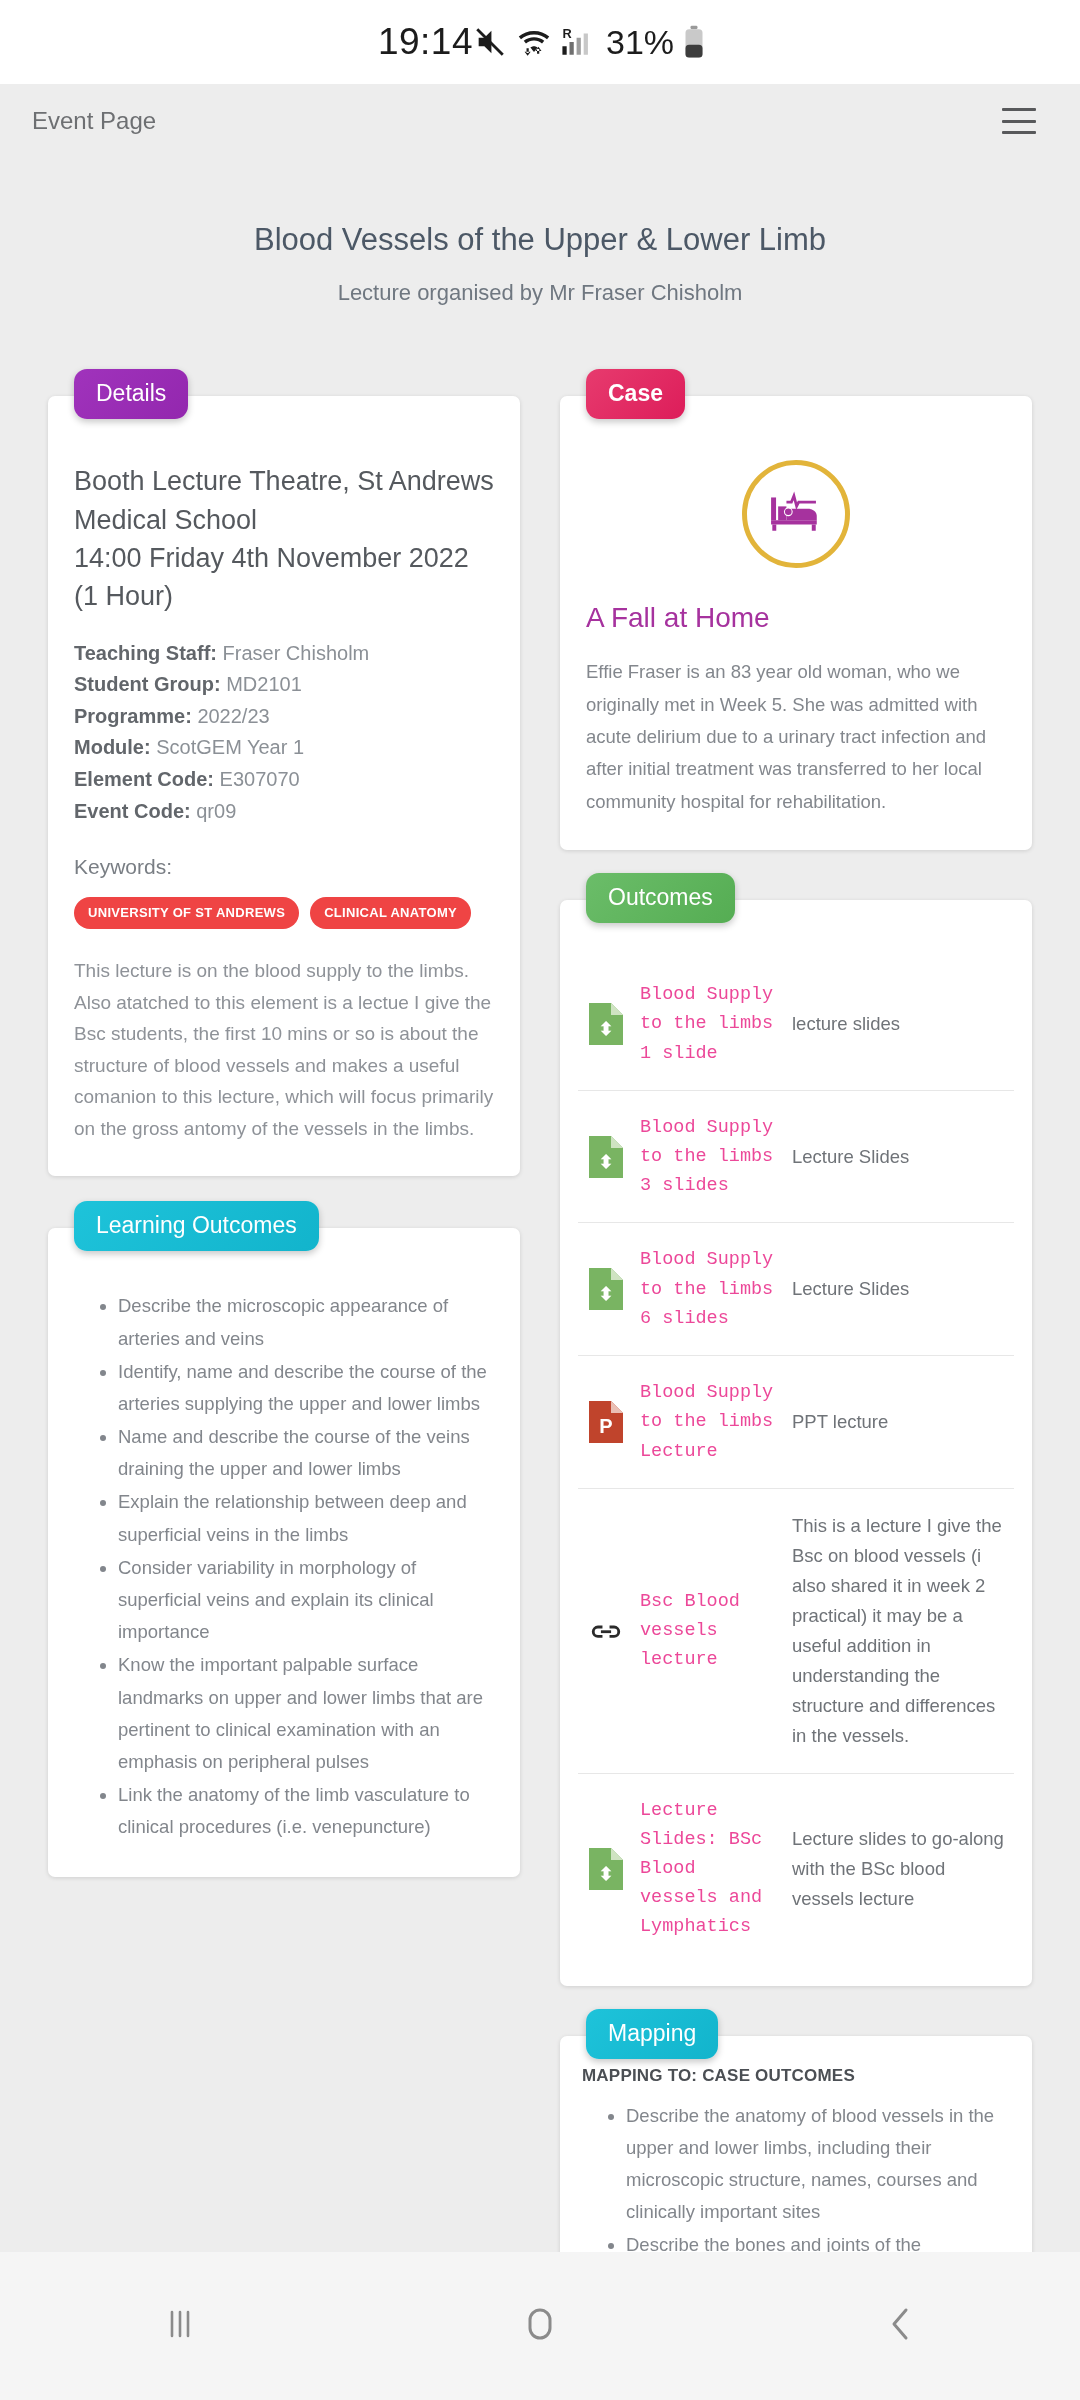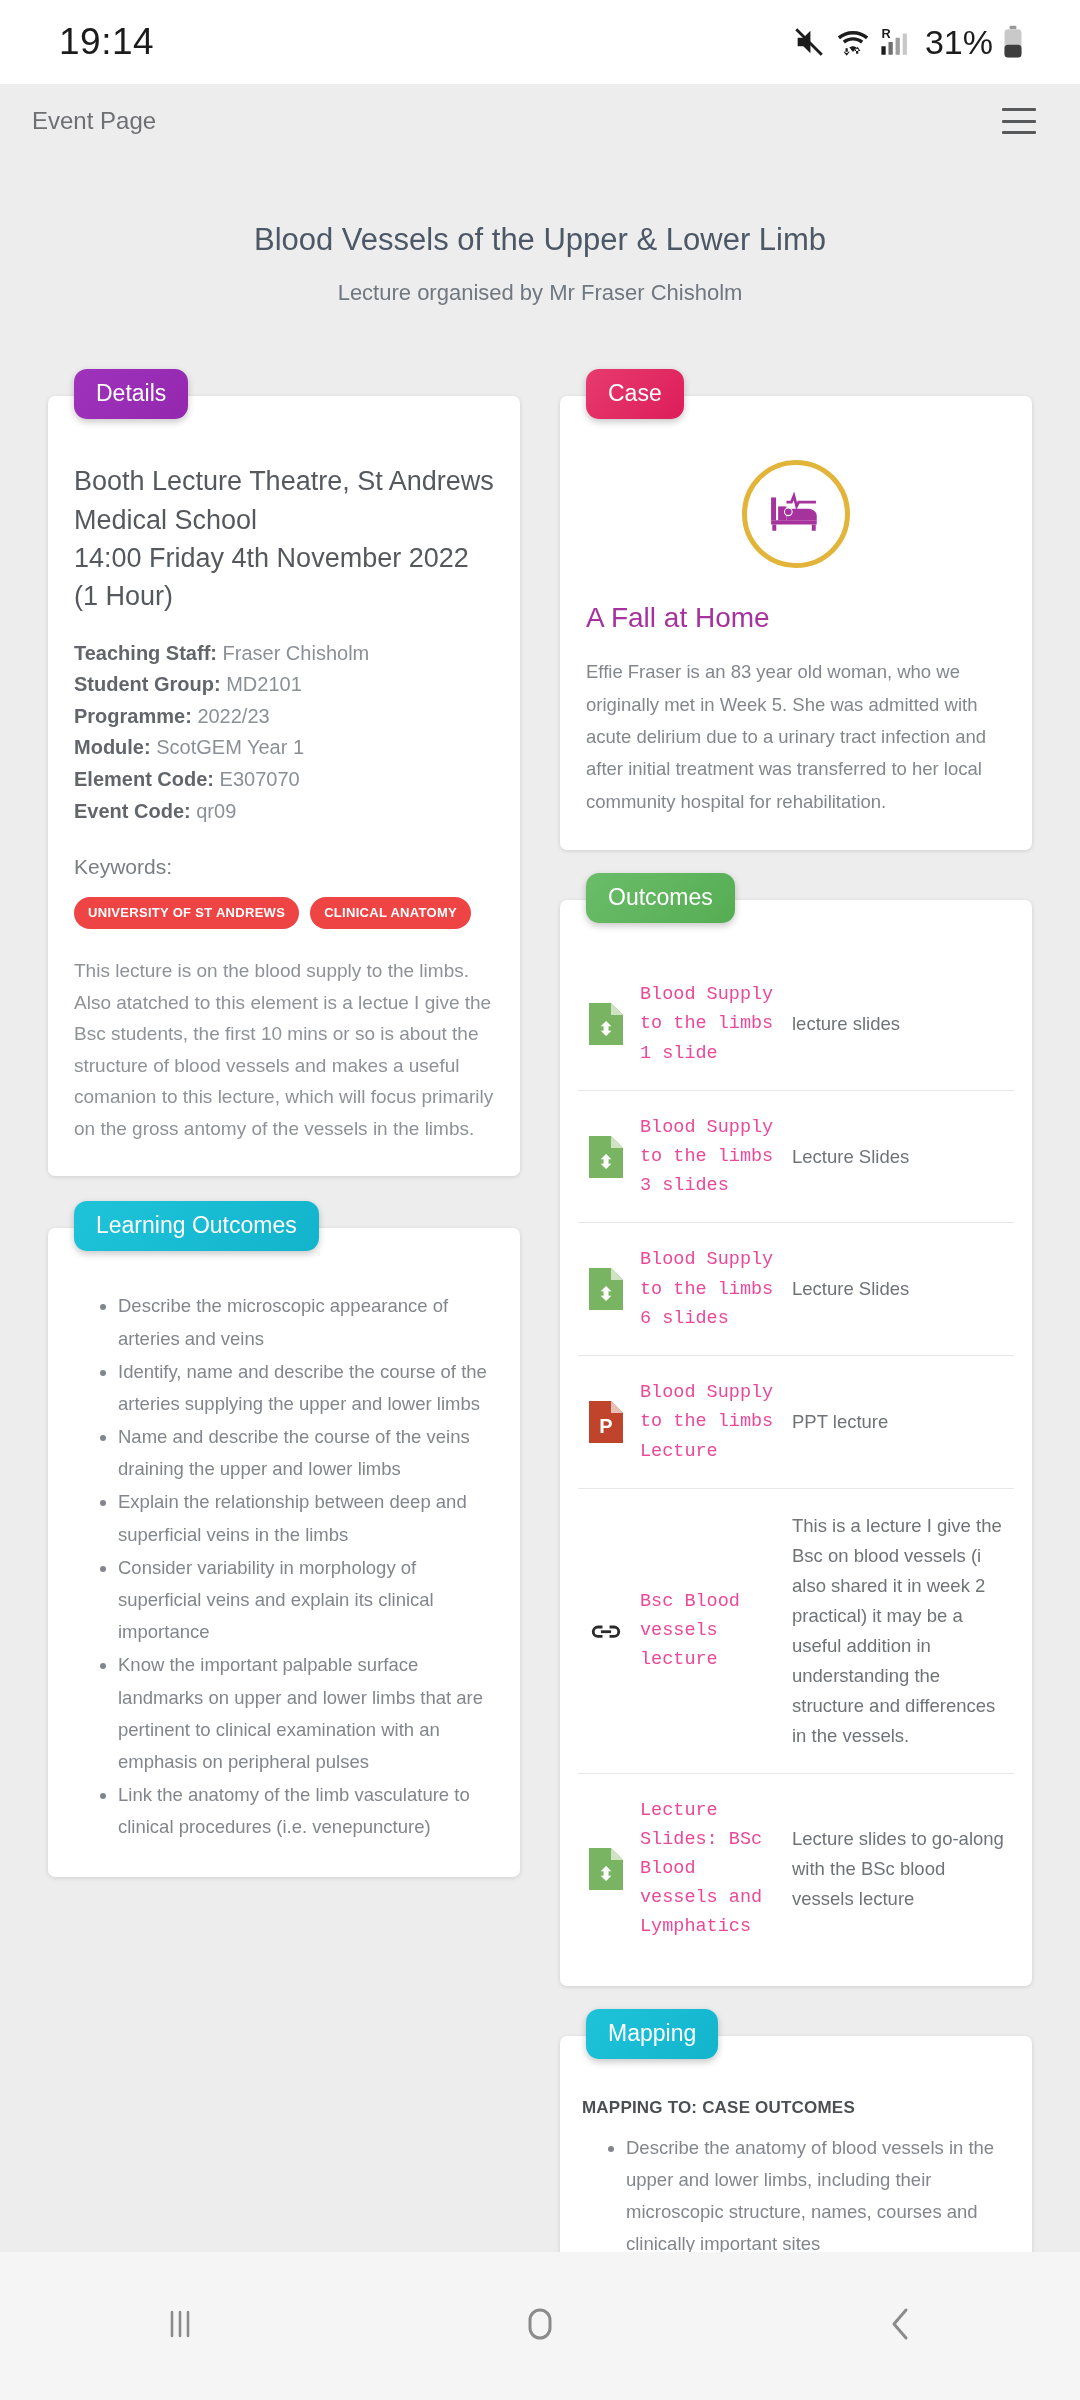--- a/index.html
+++ b/index.html
@@ -10,21 +10,21 @@
     background: #ededed;
     overflow: hidden;
   }
 
   
   .statusbar {
     height: 84px;
     background: #ffffff;
     display: flex;
     align-items: center;
-    justify-content: space-between;
+    justify-content: center;
     padding: 0 56px 0 59px;
   }
   .status-time {
     font-size: 37px;
     color: #1c1c1c;
     letter-spacing: 0.5px;
   }
   .status-right {
     display: flex;
     align-items: center;
@@ -107,21 +107,21 @@
     left: 26px;
     padding: 13px 22px 14px 22px;
     border-radius: 13px;
     color: #ffffff;
     font-size: 23px;
     line-height: 1;
     box-shadow: 0 3px 7px rgba(0,0,0,0.22);
     white-space: nowrap;
   }
   .tab-details   { background: linear-gradient(135deg, #a033bc 0%, #9327ae 100%); }
-  .tab-case      { background: linear-gradient(135deg, #e73b6e 0%, #dd1d5a 100%); }
+  .tab-case      { background: linear-gradient(135deg, #e73b6e 0%, #dd1d5a 100%); font-weight: bold; }
   .tab-resources { background: linear-gradient(135deg, #6bbd69 0%, #55ad53 100%); }
   .tab-learning  { background: linear-gradient(135deg, #1ec3da 0%, #12b4cc 100%); }
   .tab-mapping   { background: linear-gradient(135deg, #1ec3da 0%, #12b4cc 100%); }
 
   .card-body { padding: 66px 26px 32px 26px; }
 
   
   .venue {
     font-size: 27px;
     color: #55595e;
@@ -443,21 +443,21 @@
             <td class="res-name-cell"><a class="res-name">Lecture Slides: BSc Blood vessels and Lymphatics</a></td>
             <td class="res-desc">Lecture slides to go-along with the BSc blood vessels lecture</td>
           </tr>
         </tbody>
           </table>
       </div>
     </div>
 
     <div class="card" style="margin-top:50px;">
       <div class="card-tab tab-mapping">Mapping</div>
-      <div class="card-body" style="padding:62px 22px 30px 22px;">
+      <div class="card-body" style="padding:30px 22px 30px 22px;">
         <div class="map-head">MAPPING TO: CASE OUTCOMES</div>
         <ul class="bullets">
           <li>Describe the anatomy of blood vessels in the upper and lower limbs, including their microscopic structure, names, courses and clinically important sites</li>
           <li>Describe the bones and joints of the appendicular skeleton, and identify these on medical images</li>
         </ul>
       </div>
     </div>
   </div>
 </div>
 

